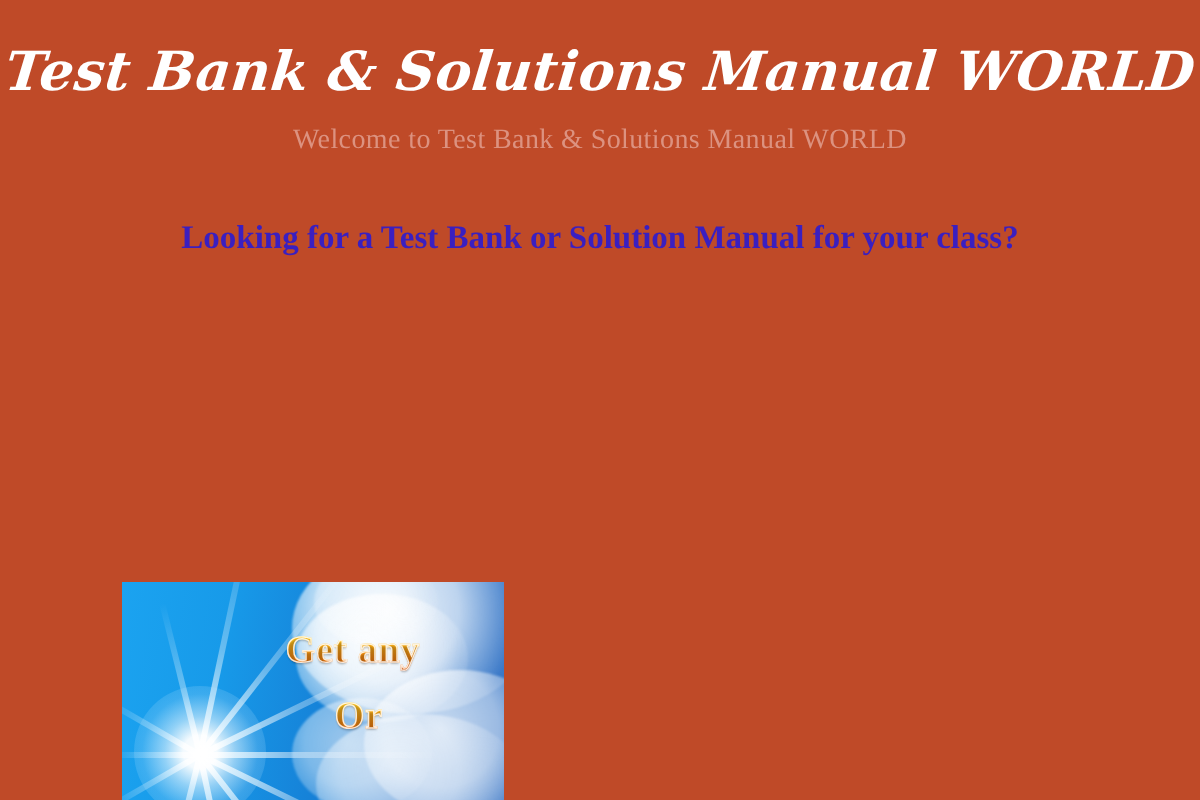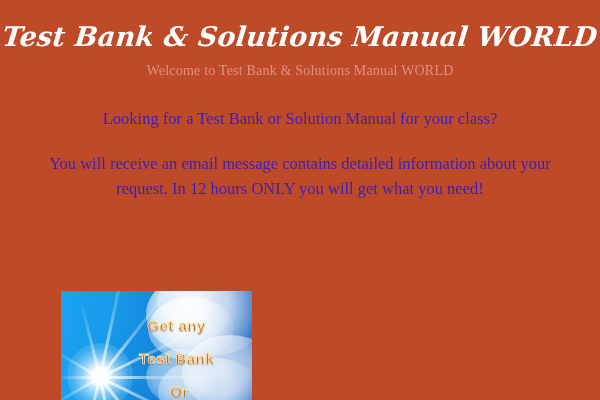--- a/index.html
+++ b/index.html
@@ -54,21 +54,21 @@
 
   
   .content {
     margin-top: 24px;
     padding: 0 48px;
     text-align: center;
   }
 
   .copy-block {
     font-family: "Liberation Serif", serif;
-    font-weight: normal;
+    font-weight: bold;
     font-size: 16.5px;
     line-height: 25px;
     color: #3a1fc0;
     margin: 0 0 20px 0;
   }
 
   .copy-block:last-child {
     margin-bottom: 0;
   }
 
@@ -156,23 +156,23 @@
     position: absolute;
     left: 0;
     right: 0;
     top: 18px;
     text-align: center;
     padding-left: 40px;
     box-sizing: border-box;
   }
 
   .promo-line {
-    font-family: Liberation Sans, sans-serif;
+    font-family: Liberation Serif, serif;
     font-weight: bold;
-    font-size: 15px;
+    font-size: 19px;
     line-height: 33px;
     letter-spacing: 0.5px;
     background: linear-gradient(180deg,
                 #ffe14a 0%,
                 #ffc21f 34%,
                 #f58410 62%,
                 #e23c15 100%);
     -webkit-background-clip: text;
     background-clip: text;
     color: transparent;
@@ -190,21 +190,20 @@
 
 <div class="page">
 
   <header class="site-header">
     <h1 class="site-title">Test Bank &amp; Solutions Manual WORLD</h1>
     <p class="site-tagline">Welcome to Test Bank &amp; Solutions Manual WORLD</p>
   </header>
 
   <main class="content">
     <p class="copy-block">Looking for a Test Bank or Solution Manual for your class?</p>
-    <p class="copy-block">You will receive an email message contains detailed information about your request. In 12 hours ONLY you will get what you need!</p>
   </main>
 
   <div class="promo-banner">
     <div class="sky"></div>
 
     <div class="cloud cloud-a"></div>
     <div class="cloud cloud-b"></div>
     <div class="cloud cloud-c"></div>
     <div class="cloud cloud-d"></div>
     <div class="cloud cloud-e"></div>
@@ -219,18 +218,17 @@
     <div class="sun-ray ray-7"></div>
     <div class="sun-ray ray-8"></div>
     <div class="sun-ray ray-9"></div>
     <div class="sun-ray ray-10"></div>
     <div class="sun-ray ray-11"></div>
     <div class="sun-ray ray-12"></div>
     <div class="sun-core"></div>
 
     <div class="promo-text">
       <div class="promo-line line-1">Get any</div>
-      <div class="promo-line line-2">Test Bank</div>
       <div class="promo-line line-3">Or</div>
     </div>
   </div>
 
 </div>
 
 </body></html>

